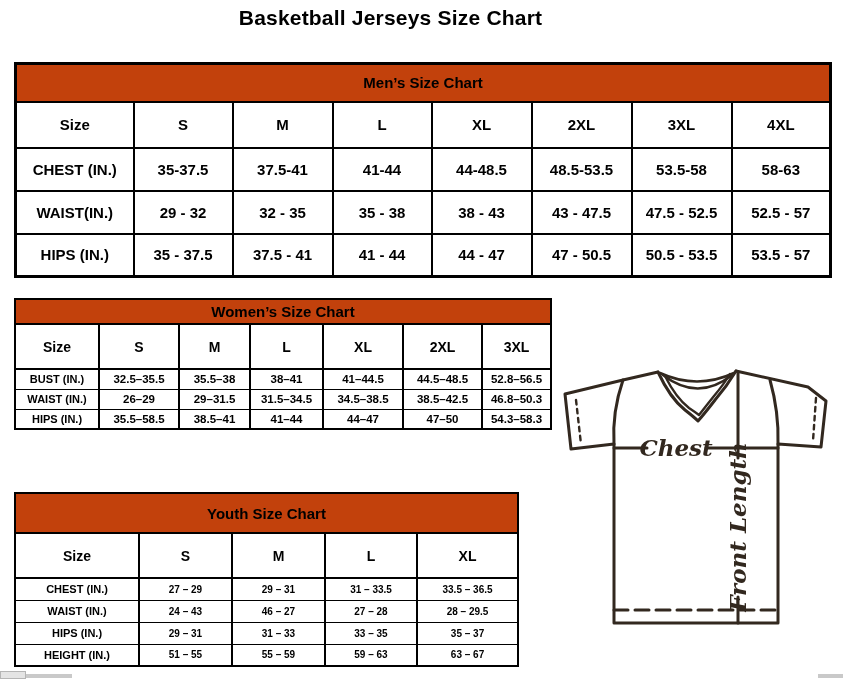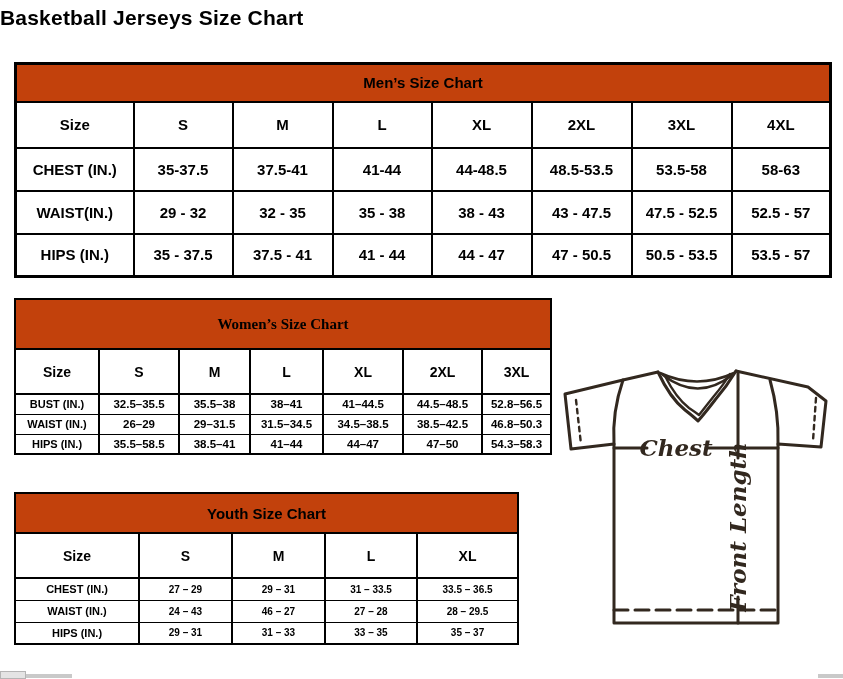--- a/index.html
+++ b/index.html
@@ -1,37 +1,37 @@
 <!DOCTYPE html>
 <html><head>
 <meta charset="utf-8">
 <style>
   * { margin:0; padding:0; box-sizing:border-box; }
   html,body { width:843px; height:679px; background:#ffffff; overflow:hidden;
     font-family:"Liberation Sans", sans-serif; color:#000; }
-  .page-title { position:absolute; top:6px; left:0; width:781px; 
+  .page-title { position:absolute; top:6px; left:0; width:781px; text-align:center;
     font-size:21px; font-weight:bold; letter-spacing:0.2px; }
 
   table.tbl { border-collapse:collapse; table-layout:fixed; font-weight:bold; }
   table.tbl td { text-align:center; vertical-align:middle; white-space:nowrap; overflow:hidden; }
   .title-cell { background:#c2410c; font-size:15px; }
 
   
   .mens-wrap { position:absolute; left:14px; top:62px; }
   .mens { border:3px solid #000; width:815px; }
   .mens td { border:2px solid #000; font-size:15px; }
   .mens .title-row td { height:38px; }
   .mens .head-row td { height:46px; }
   .mens .data-row td { height:43px; }
 
   
   .womens-wrap { position:absolute; left:14px; top:298px; }
   .womens { border:2px solid #000; width:536px; }
   .womens td { border:2px solid #000; }
-  .womens .title-row td { height:50px;font-family:Liberation Serif, serif; }
+  .womens .title-row td { height:25px; }
   .womens .head-row td { height:45px; font-size:14px; }
   .womens .data-row td { height:20px; font-size:11.5px; border-width:1px 2px; }
 
   
   .youth-wrap { position:absolute; left:14px; top:492px; }
   .youth { border:2px solid #000; width:503px;padding-left:39px; }
   .youth td { border:2px solid #000; }
   .youth .title-row td { height:40px; }
   .youth .head-row td { height:45px; font-size:14px; }
   .youth .data-row td { height:22px; font-size:10px; border-width:1px 2px; }
@@ -204,20 +204,27 @@
       <td>27 – 28</td>
       <td>28 – 29.5</td>
     </tr>
     <tr class="data-row">
       <td class="rowlabel">HIPS (IN.)</td>
       <td>29 – 31</td>
       <td>31 – 33</td>
       <td>33 – 35</td>
       <td>35 – 37</td>
     </tr>
+    <tr class="data-row">
+      <td class="rowlabel">HEIGHT (IN.)</td>
+      <td>51 – 55</td>
+      <td>55 – 59</td>
+      <td>59 – 63</td>
+      <td>63 – 67</td>
+    </tr>
   </tbody>
     </table>
 </div>
 
 <svg class="jersey" viewBox="0 0 288 310">
   <g stroke="#32281f" stroke-width="3" fill="none" stroke-linejoin="round" stroke-linecap="round">
 
     <path d="M103,12 L68,20 L10,34 L16,89 L59,84 L59,263 L223,263 L223,84 L266,87 L271,41 L253,27 L181,11"></path>
 
     <path d="M105,13 Q142,30 179,13" stroke-width="2.6"></path>

